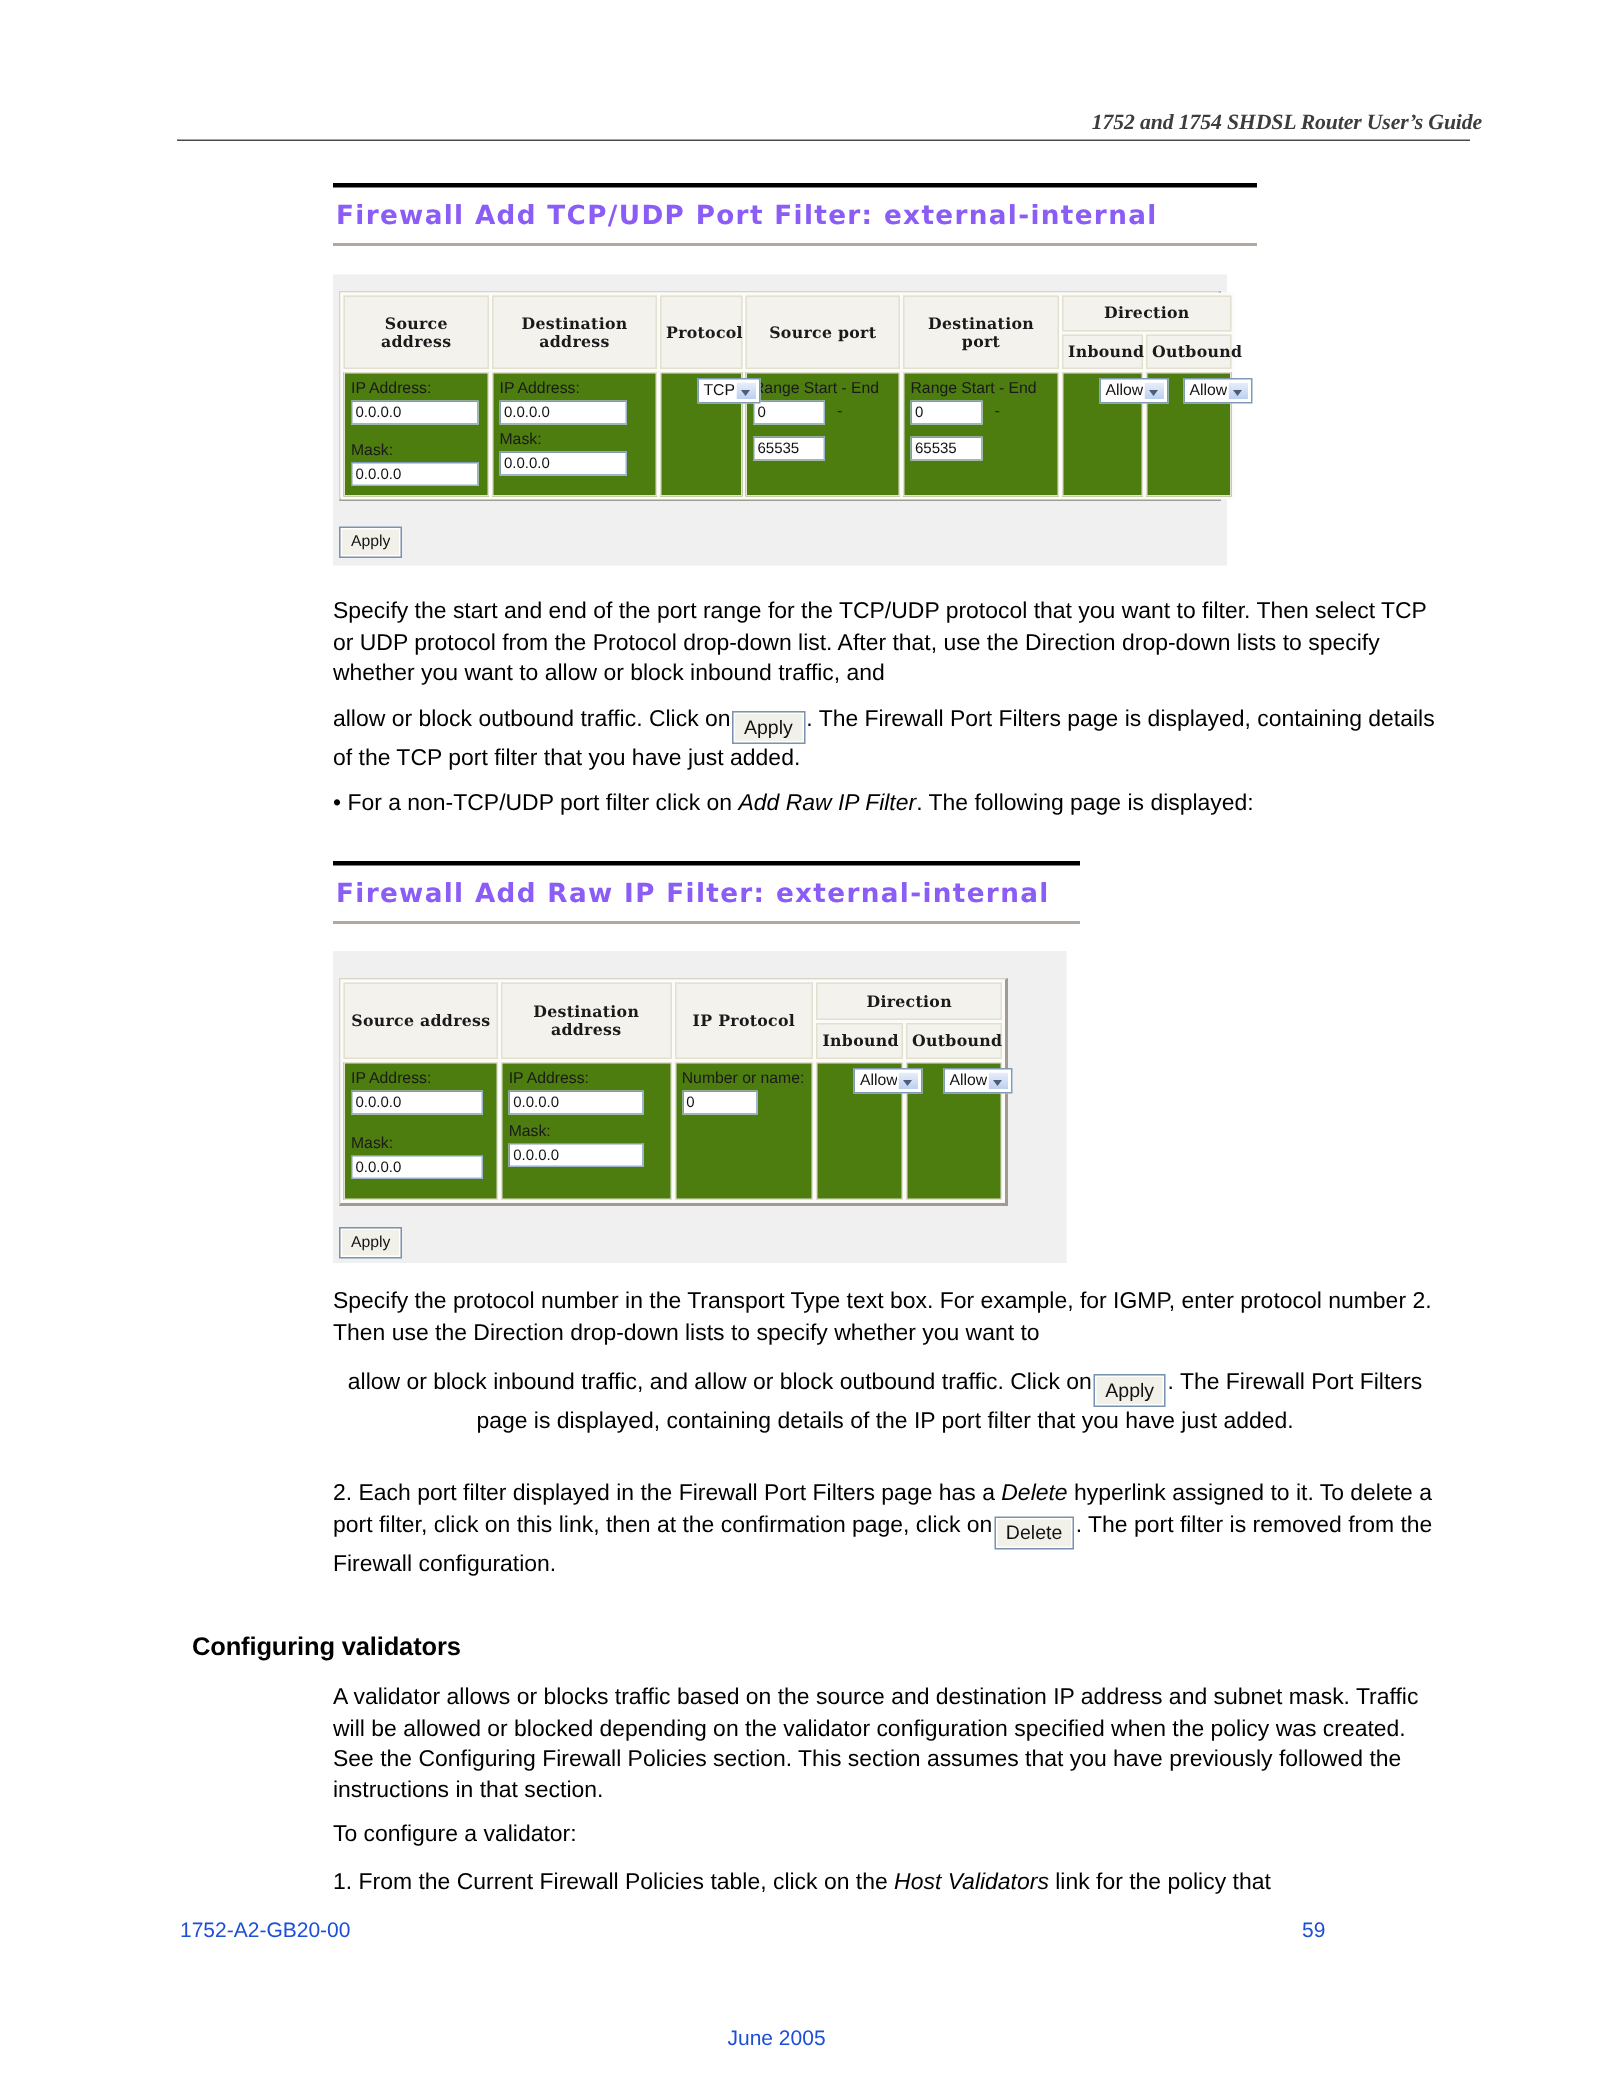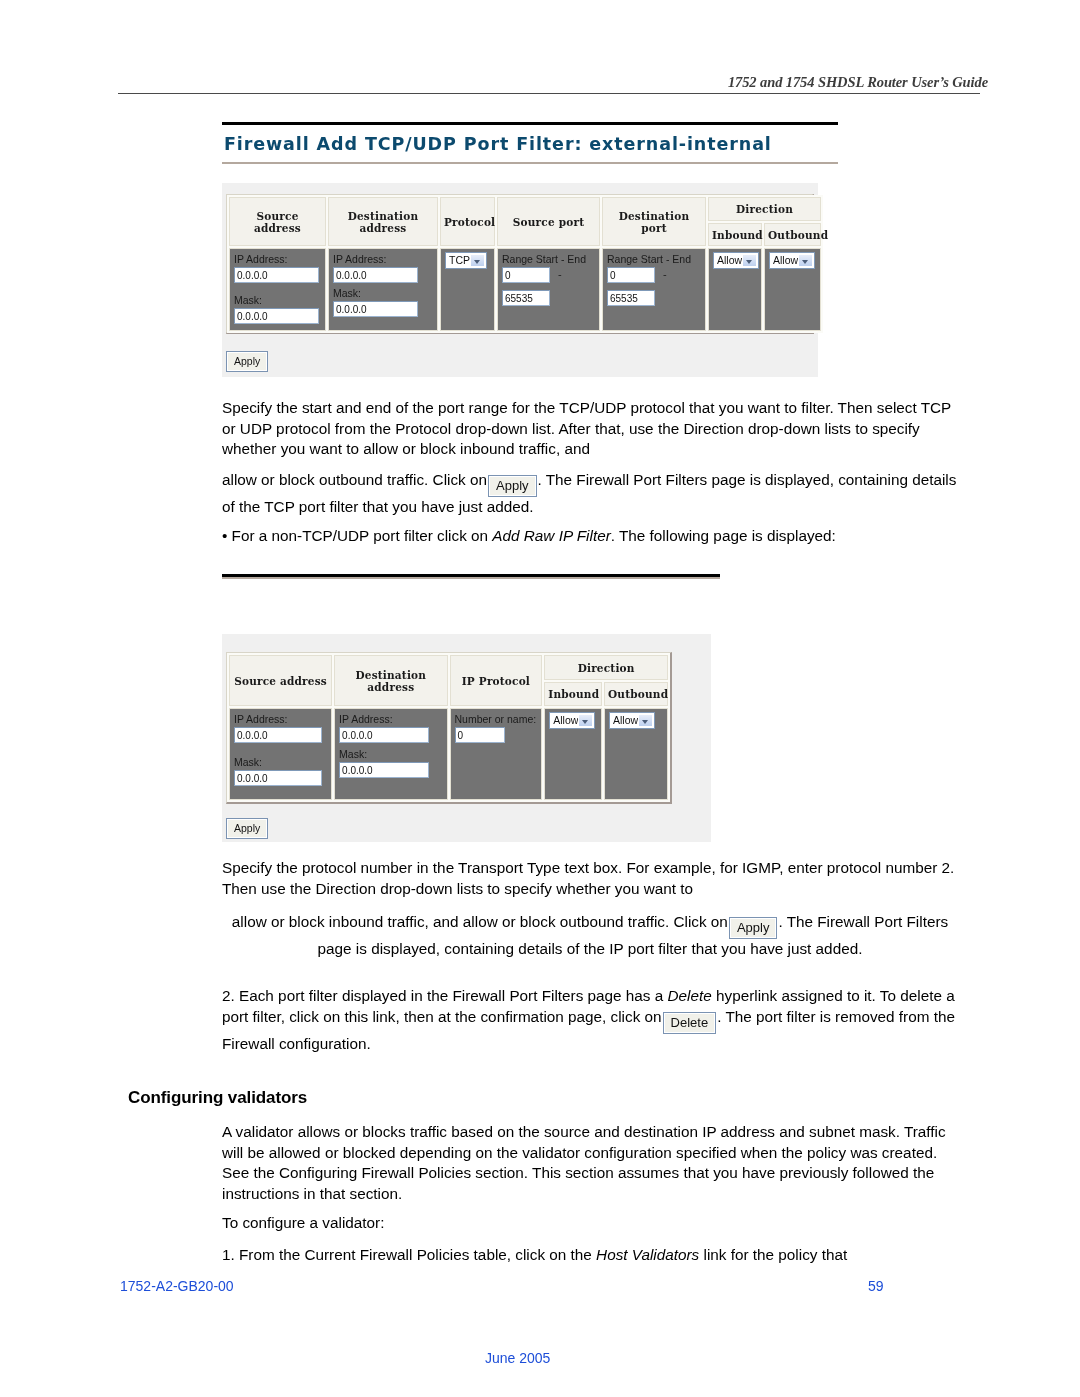--- a/index.html
+++ b/index.html
@@ -44,21 +44,21 @@
     height: 3px;
     background: #000000;
     width: 100%;
   }
   .screen-heading .htext {
     font-family: "DejaVu Sans", sans-serif;
     font-weight: bold;
     font-size: 17.5px;
     letter-spacing: 0.9px;
     padding: 9px 0 8px 2px;
-    color: #0c4a6e;
+    color: #8b5cf6;
     white-space: nowrap;
   }
   .screen-heading .rule-bot {
     height: 2px;
     background: #b4a89e;
     width: 100%;
   }
 
   
   .shot {
@@ -86,21 +86,21 @@
     font-family: "DejaVu Serif", serif;
     font-weight: bold;
     font-size: 10.5px;
     color: #1a1a1a;
     text-align: center;
     letter-spacing: 0.2px;
     padding: 2px 3px;
     vertical-align: middle;
   }
   table.webtbl td {
-    background: #737373;
+    background: #4d7c0f;
     border: 1px solid #e3e0d2;
     vertical-align: top;
     padding: 3px 4px 6px 4px;
   }
   .lbl {
     font-family: "Liberation Sans", sans-serif;
     font-size: 10.5px;
     color: #1a1a1a;
     line-height: 14px;
     white-space: nowrap;
@@ -129,20 +129,21 @@
     font-family: "Liberation Sans", sans-serif;
     font-size: 10.5px;
     color: #111;
     height: 17px;
     line-height: 15px;
     padding: 0 20px 0 3px;
     box-sizing: border-box;
     vertical-align: top;
     overflow: hidden;
     white-space: nowrap;
+    margin-left: 20px;
   }
   .selbox .arrowbtn {
     position: absolute;
     right: 1px; top: 1px;
     width: 15px; height: 13px;
     background: linear-gradient(#e8eefa, #bdd0ef);
     border: 1px solid #ffffff;
     box-sizing: border-box;
   }
   .selbox .arrowbtn:after {
@@ -319,20 +320,21 @@
 <div class="para" style="left:222px; top:470px; width:736px;">
   <span>allow or block outbound traffic. Click on</span><span class="inline-btn">Apply</span><span>. The Firewall Port Filters page is displayed, containing details of the TCP port filter that you have just added.</span>
 </div>
 
 <div class="para" style="left:222px; top:526px; width:736px;">
   <span>• For a non-TCP/UDP port filter click on </span><i>Add Raw IP Filter</i><span>. The following page is displayed:</span>
 </div>
 
 <div class="screen-heading" style="left:222px; top:574px; width:498px;">
   <div class="rule-top"></div>
+  <div class="htext">Firewall Add Raw IP Filter: external-internal</div>
   <div class="rule-bot"></div>
 </div>
 
 <div class="shot" style="left:222px; top:634px; width:489px; height:208px;">
 
   <div class="shot-inner" style="position:absolute; left:4px; top:18px; width:446px; height:152px;">
 
     <table class="webtbl" style="width:100%; height:100%;">
       <colgroup>
         <col style="width:100px">

